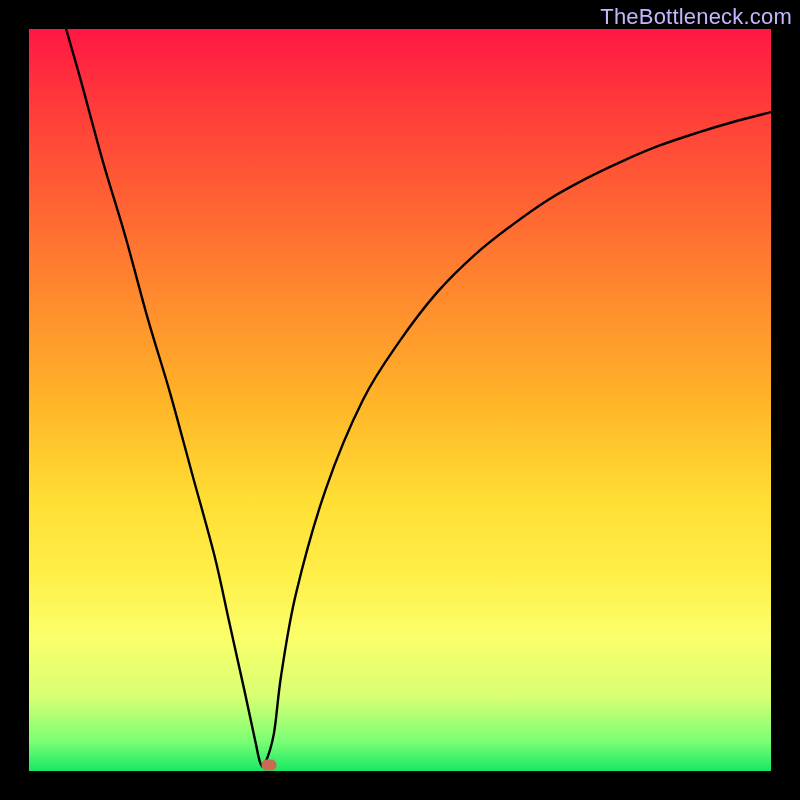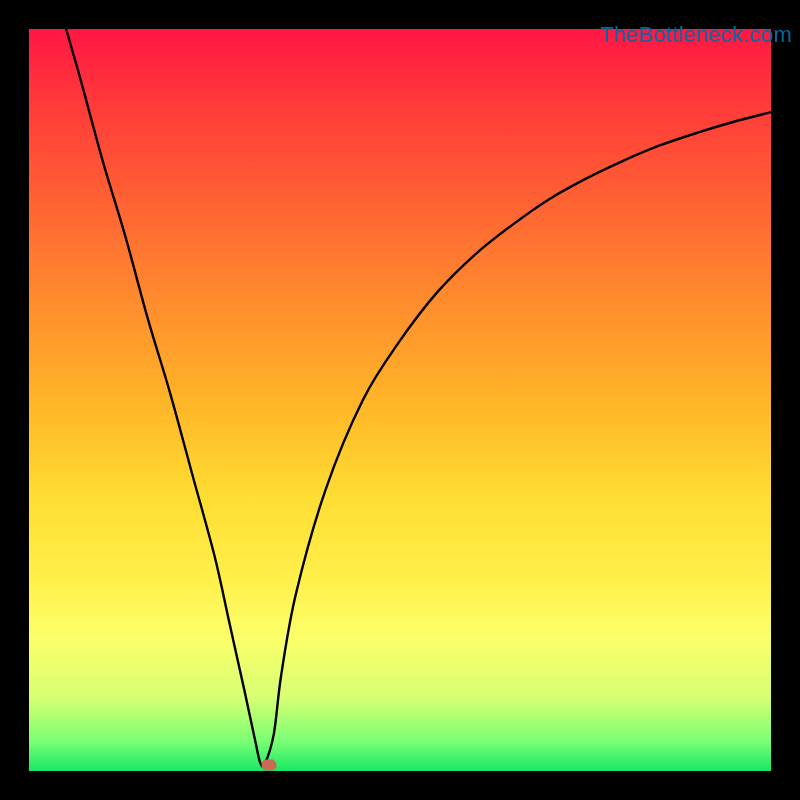--- a/index.html
+++ b/index.html
@@ -28,26 +28,25 @@
       #fbff6a 82%,
       #d8ff73 90%,
       #7aff75 96%,
       #17e865 100%
     );
   }
   .watermark {
     position: absolute;
     top: 4px;
     right: 8px;
-    color: #0369a1;
+    color: #c4b5fd;
     font-size: 22px;
     font-weight: 500;
     letter-spacing: 0.2px;
     user-select: none;
-    margin-top: 18px;
   }
   svg.curve {
     position: absolute;
     left: 0;
     top: 0;
     width: 742px;
     height: 742px;
   }
   .dot {
     position: absolute;

